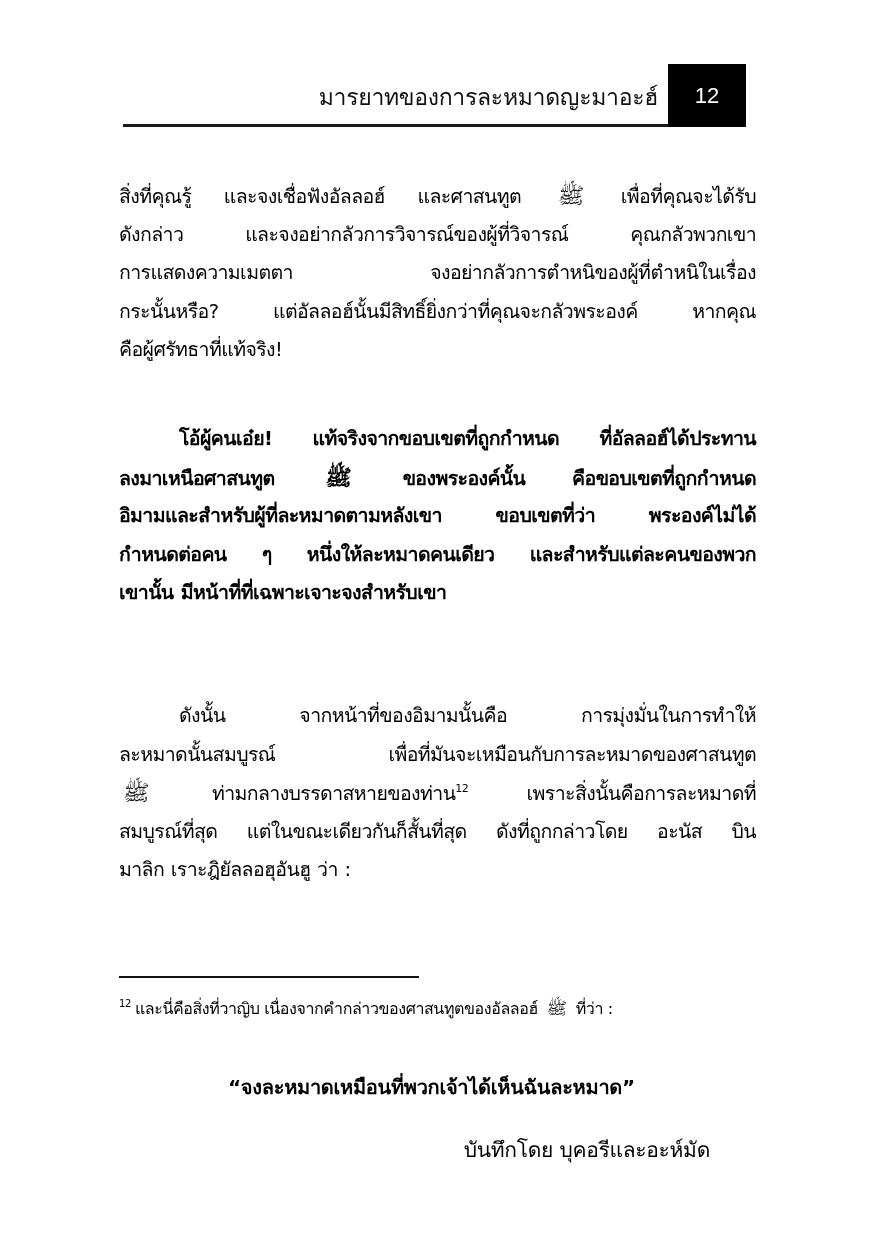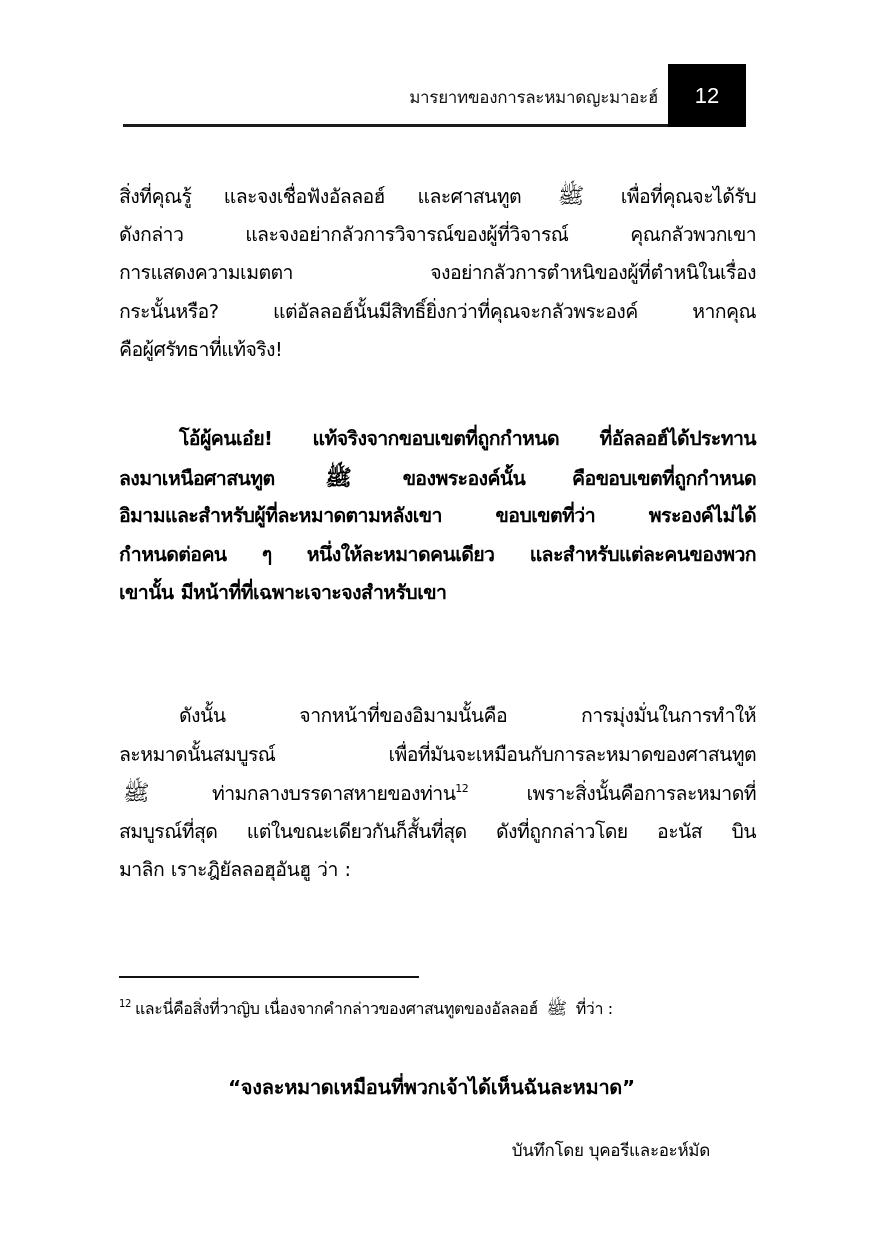--- a/index.html
+++ b/index.html
@@ -19,21 +19,21 @@
       position: absolute;
       left: 0; top: 0;
       width: 873px; height: 1240px;
       background: #ffffff;
     }
     
     .header-title {
       position: absolute;
       right: 215px;
       top: 82px;
-      font-size: 17px;
+      font-size: 23px;
       line-height: 30px;
       white-space: nowrap;
       color: #111;
       letter-spacing: -0.3px;
     }
     .header-rule {
       position: absolute;
       left: 123px;
       top: 124px;
       width: 548px;
@@ -125,21 +125,21 @@
       font-size: 20px;
       font-weight: bold;
       line-height: 28px;
       white-space: nowrap;
       letter-spacing: -0.3px;
     }
     .footnote-attribution {
       position: absolute;
       right: 163px;
       top: 1136px;
-      font-size: 17px;
+      font-size: 21px;
       line-height: 28px;
       white-space: nowrap;
       letter-spacing: -0.3px;
     }
   </style>
 </head>
 <body>
 
 <div class="page">
 

